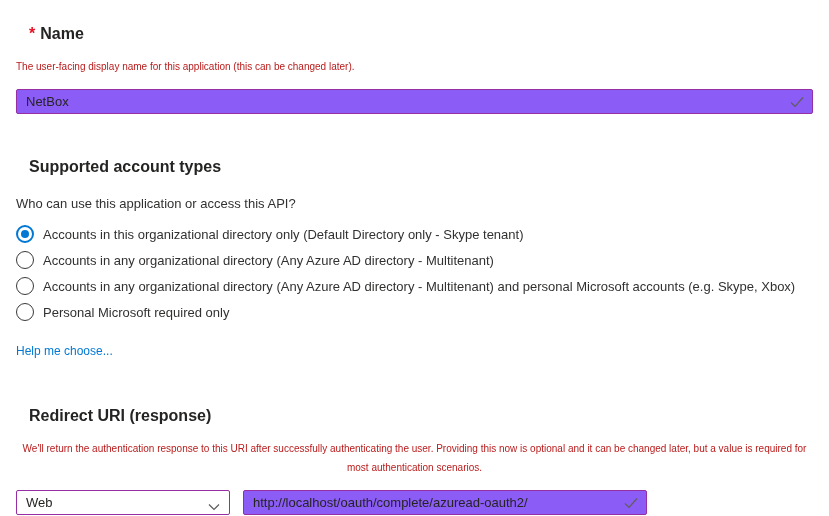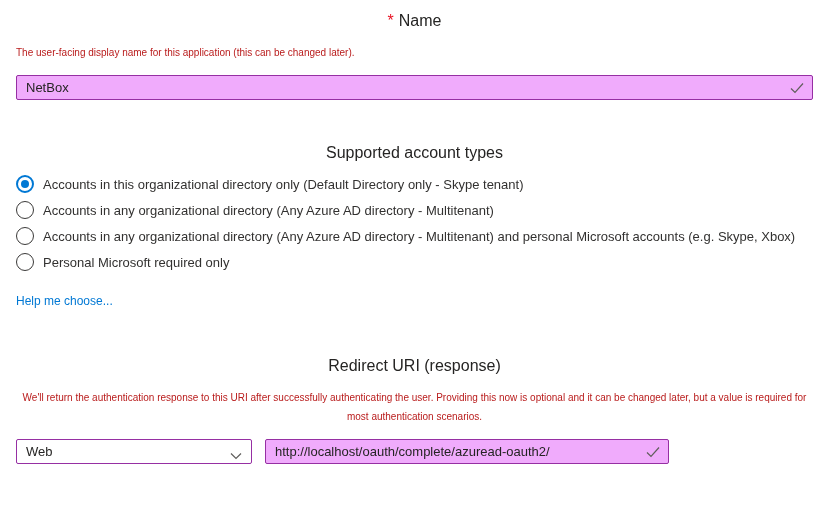--- a/index.html
+++ b/index.html
@@ -7,36 +7,36 @@
   body {
     width: 829px; height: 516px;
     background: #ffffff;
     font-family: "Liberation Sans", "DejaVu Sans", sans-serif;
     color: #323130;
     overflow: hidden;
   }
   .page { padding: 11px 16px 0 16px; }
 
   .section-heading {
-    font-size: 16px; font-weight: 400; color: #252423;
-    line-height: 20px; margin: 0; text-align: center;
+    font-size: 16px; font-weight: 700; color: #252423;
+    line-height: 20px; margin: 13px;
   }
   .required-star { color: #e81123; margin-right: 5px; }
   .desc {
     font-size: 10px; line-height: 19px; color: #b91c1c;
     margin: 12px 0 0 0; max-width: 797px;
   }
 
   
   .textbox {
     position: relative;
     height: 25px;
     border: 1px solid #962fa3;
     border-radius: 2px;
-    background: #f0abfc;
+    background: #8b5cf6;
     display: flex; align-items: center;
   }
   .textbox input {
     border: none; outline: none; background: transparent;
     flex: 1; height: 100%;
     font-family: "Liberation Sans", "DejaVu Sans", sans-serif;
     font-size: 13px; color: #252423;
     padding: 0 26px 0 9px;
   }
   .valid-check {
@@ -75,21 +75,21 @@
     font-size: 12px; line-height: 18px; color: #0078d4;
     text-decoration: none; cursor: pointer;
   }
 
   
   .redirect-section { margin-top: 46px; }
   .redirect-desc { margin-top: 12px; text-align: center; }
 
   .redirect-controls { display: flex; margin-top: 13px; gap: 13px; }
   .dropdown {
-    position: relative; width: 236px; height: 25px;
+    position: relative; width: 214px; height: 25px;
     border: 1px solid #962fa3; border-radius: 2px;
     display: flex; align-items: center;
     padding: 0 28px 0 9px;
     font-size: 13px; color: #252423;
     cursor: pointer; background: #fff;
   }
   .chevron-down {
     position: absolute; right: 9px; top: 50%; transform: translateY(-50%);
     width: 12px; height: 8px; pointer-events: none;
   }
@@ -108,20 +108,21 @@
     <input type="text" value="NetBox" style="">
     <span class="valid-check">
       <svg width="14" height="12" viewBox="0 0 14 12">
         <path d="M1 6.5 L5 10.5 L13 1.5" fill="none" stroke="#605e5c" stroke-width="1.2"></path>
       </svg>
     </span>
   </div>
 
   <div class="account-section">
     <h2 class="section-heading">Supported account types</h2>
+    <div class="question">Who can use this application or access this API?</div>
 
     <div class="radio-group">
       <div class="radio-row checked">
         <span class="radio-circle">
             <span class="radio-dot"></span>
           </span>
         <span class="radio-label">Accounts in this organizational directory only (Default Directory only - Skype tenant)</span>
       </div>
       <div class="radio-row">
         <span class="radio-circle"></span>

